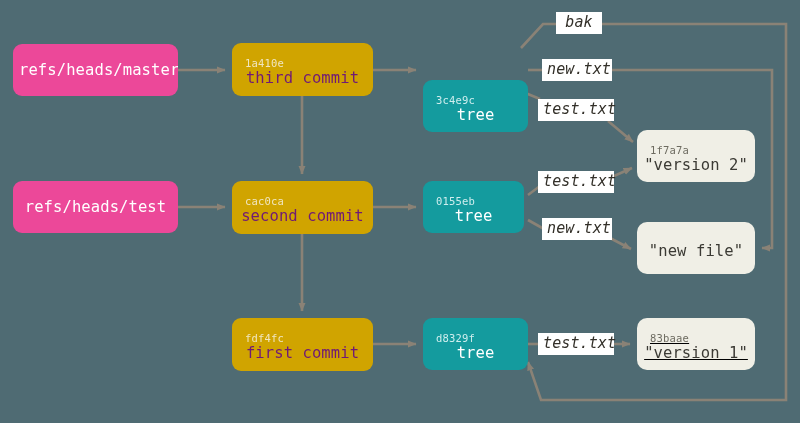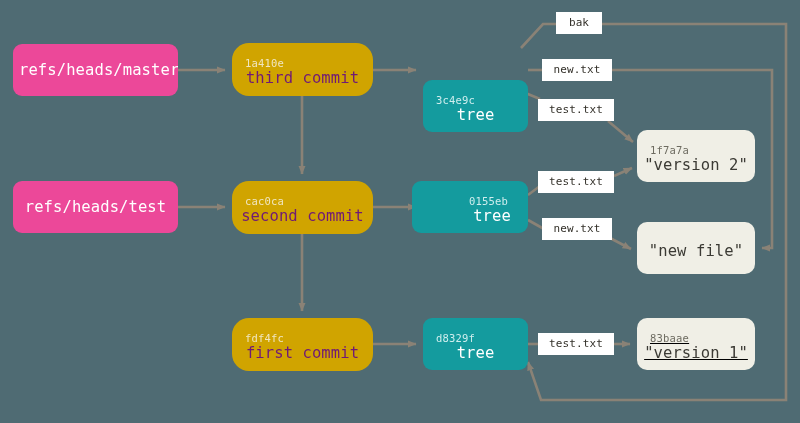--- a/index.html
+++ b/index.html
@@ -51,21 +51,20 @@
     background: #ec4899;
     justify-content: center;
   }
   .node.ref .label {
     color: #ffffff;
     font-size: 15.5px;
   }
   .node.commit {
     background: #d0a400;
     padding-top: 6px;
-    border-radius: 17px;
   }
   .node.commit .sha { color: #f0e6c0; }
   .node.commit .label { color: #701a75; }
   .node.tree {
     background: #149b9e;
     padding-top: 6px;
   }
   .node.tree .sha { color: #cfeeee; }
   .node.tree .label { color: #ffffff; }
   .node.blob {
@@ -73,27 +72,28 @@
     padding-top: 6px;
     border-radius: 10px;
   }
   .node.blob .sha { color: #6d6b60; }
   .node.blob .label { color: #3b3a34; }
 
   .edge-label {
     position: absolute;
     background: #ffffff;
     color: #333029;
-    font-size: 11px;
+    font-size: 15px;
     line-height: 17px;
     padding: 2px 5px 3px 5px;
     box-sizing: border-box;
     white-space: nowrap;
     letter-spacing: 0.1px;
     text-align: center;
+    font-style: italic;
   }
 </style>
 </head>
 <body>
 
 <div id="stage">
 
   <svg id="edge-layer" viewBox="0 0 800 423" width="800" height="423">
     <defs>
       <marker id="arrow" markerWidth="9" markerHeight="8" refX="8.4" refY="4" orient="auto" markerUnits="userSpaceOnUse">
@@ -158,21 +158,21 @@
 
   <div class="node ref" style="left:13px; top:181px; width:165px; height:52px;">
     <div class="label">refs/heads/test</div>
   </div>
 
   <div class="node commit" style="left:232px; top:181px; width:141px; height:53px;">
     <div class="sha">cac0ca</div>
     <div class="label">second commit</div>
   </div>
 
-  <div class="node tree" style="left:412px; top:181px; width:116px; height:52px;padding-left:44px;">
+  <div class="node tree" style="left:423px; top:181px; width:101px; height:52px;">
     <div class="sha">0155eb</div>
     <div class="label">tree</div>
   </div>
 
   <div class="node blob" style="left:637px; top:130px; width:118px; height:52px;">
     <div class="sha">1f7a7a</div>
     <div class="label">"version 2"</div>
   </div>
 
   <div class="node blob" style="left:637px; top:222px; width:118px; height:52px;">

